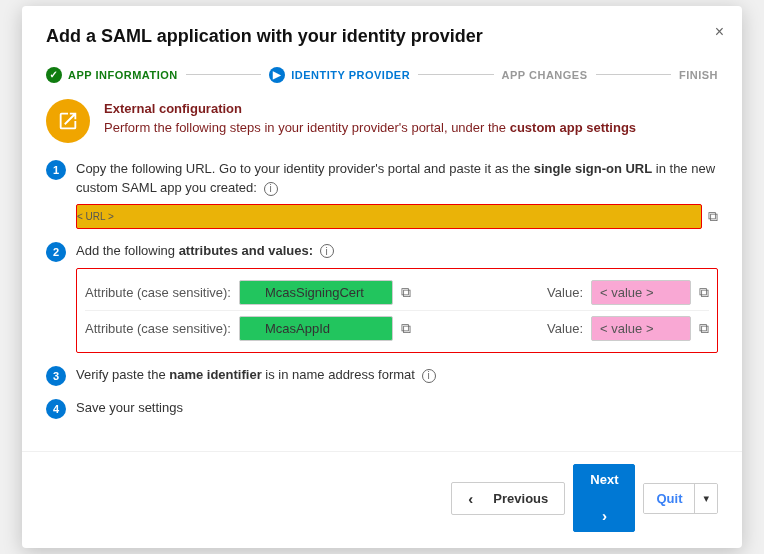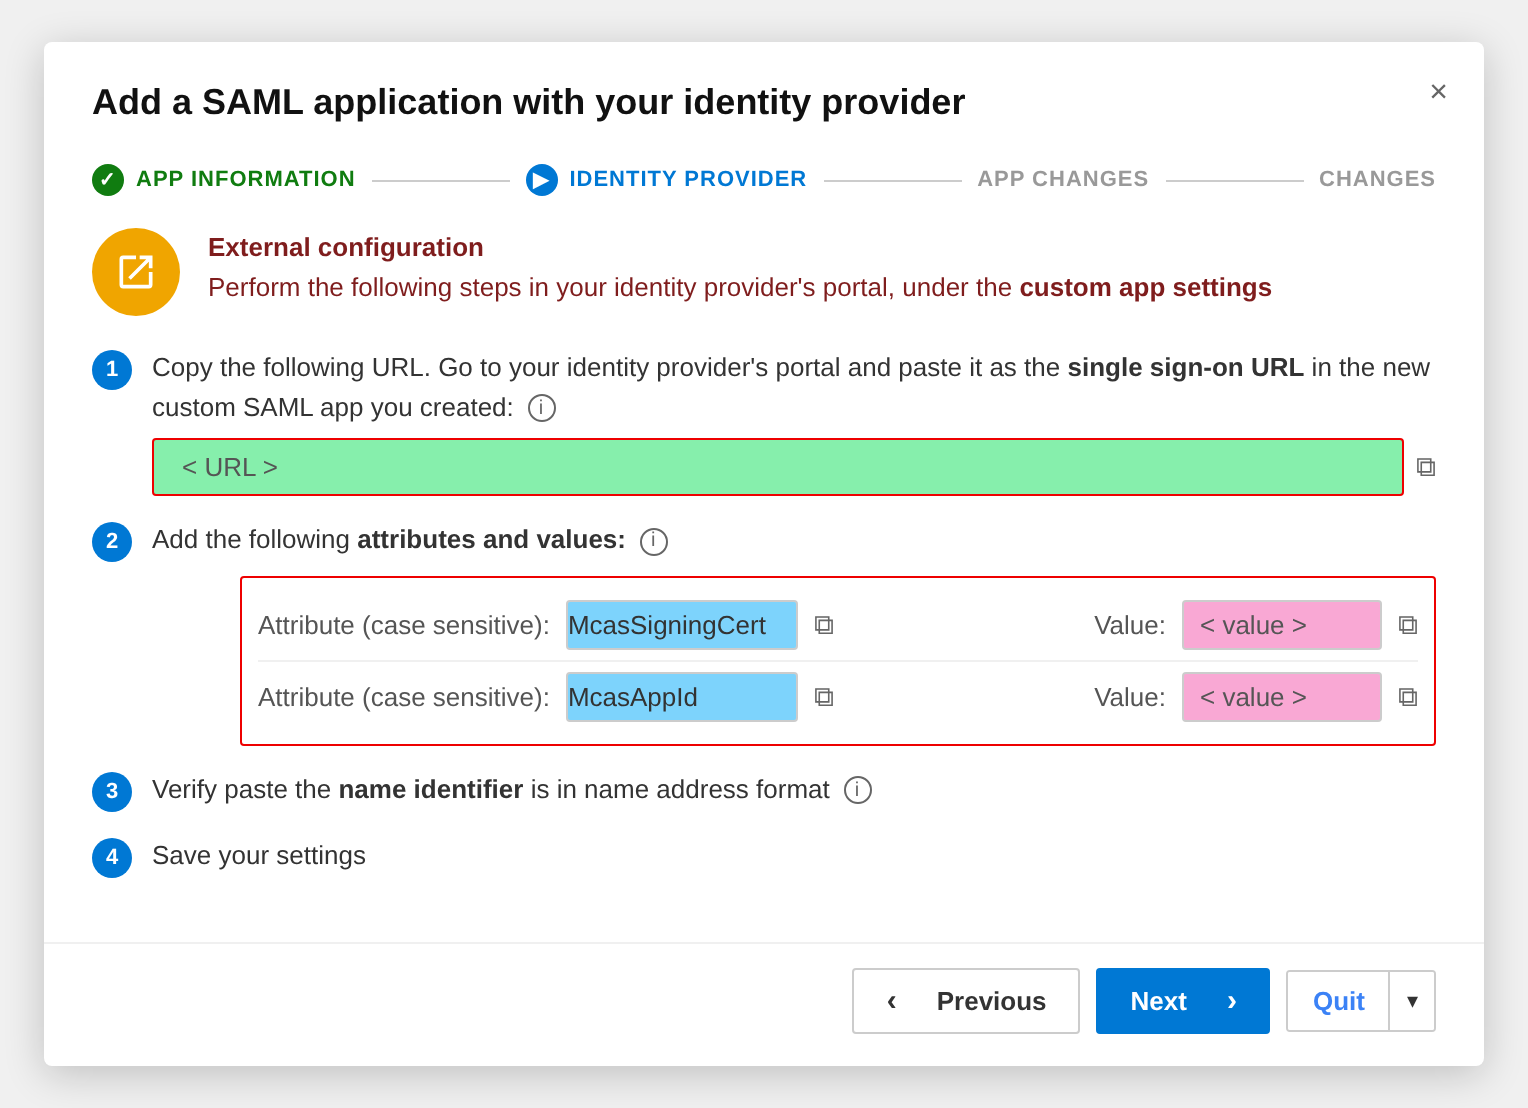--- a/index.html
+++ b/index.html
@@ -150,64 +150,63 @@
     .url-row {
       display: flex;
       align-items: center;
       gap: 6px;
       margin-top: 6px;
     }
     .url-input {
       flex: 1;
       border: 1.5px solid #e00;
       border-radius: 2px;
-      padding: 6px 14px;
-      font-size: 13px;
+      padding: 6px 0;
+      font-size: 10px;
       color: #555;
-      background: #86efac;
+      background: #eab308;
       outline: none;
     }
     .info-icon {
       color: #666;
       font-size: 14px;
       cursor: pointer;
       flex-shrink: 0;
     }
     
     .attr-table {
       border: 1.5px solid #e00;
       border-radius: 2px;
       margin-top: 8px;
       padding: 6px 8px;
-      margin-left: 44px;
     }
     .attr-row {
       display: flex;
       align-items: center;
       gap: 8px;
       padding: 5px 0;
       font-size: 13px;
       color: #333;
     }
     .attr-row:not(:last-child) {
       border-bottom: 1px solid #f0f0f0;
     }
     .attr-label {
       color: #555;
       white-space: nowrap;
       flex-shrink: 0;
     }
     .attr-input {
-      width: 116px;
+      width: 154px;
       border: 1px solid #ccc;
       border-radius: 2px;
-      padding: 4px 0;
+      padding: 4px 25px;
       font-size: 13px;
       color: #333;
-      background: #7dd3fc;
+      background: #22c55e;
     }
     .value-label {
       color: #555;
       flex-shrink: 0;
     }
     .value-input {
       width: 100px;
       border: 1px solid #ccc;
       border-radius: 2px;
       padding: 4px 8px;
@@ -239,20 +238,21 @@
     }
     .btn-secondary {
       background: #fff;
       border-color: #ccc;
       color: #333;
     }
     .btn-primary {
       background: #0078d4;
       border-color: #0078d4;
       color: #fff;
+      flex-direction: column;
     }
     .chevron-left::before { content: '‹'; font-size: 15px; }
     .chevron-right::after { content: '›'; font-size: 15px; }
     .btn-quit-split {
       display: flex;
       border: 1px solid #ccc;
       border-radius: 2px;
       overflow: hidden;
     }
     .btn-quit-main {
@@ -311,21 +311,21 @@
       <span>IDENTITY PROVIDER</span>
     </div>
     <div class="step-line"></div>
 
     <div class="step-item inactive">
       <span>APP CHANGES</span>
     </div>
     <div class="step-line"></div>
 
     <div class="step-item inactive">
-      <span>CHANGES</span>
+      <span>FINISH</span>
     </div>
   </div>
 
   <div class="dialog-content">
 
     <div class="external-config-banner">
       <div class="config-icon">
         <svg viewBox="0 0 24 24">
           <path d="M19 19H5V5h7V3H5a2 2 0 0 0-2 2v14a2 2 0 0 0 2 2h14a2 2 0 0 0 2-2v-7h-2v7zM14 3v2h3.59l-9.83 9.83 1.41 1.41L19 6.41V10h2V3h-7z"></path>
         </svg>

